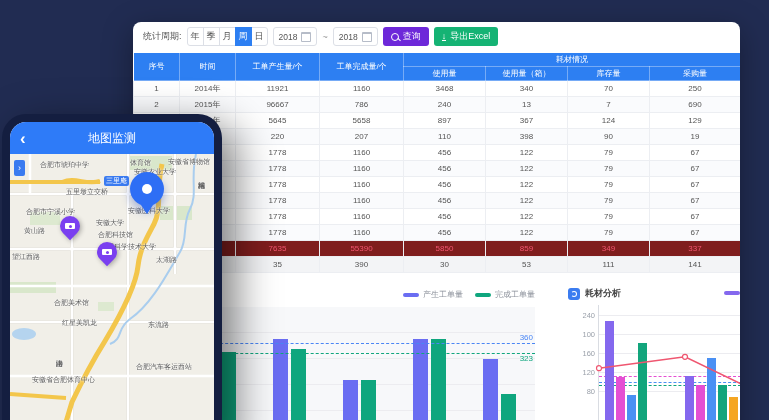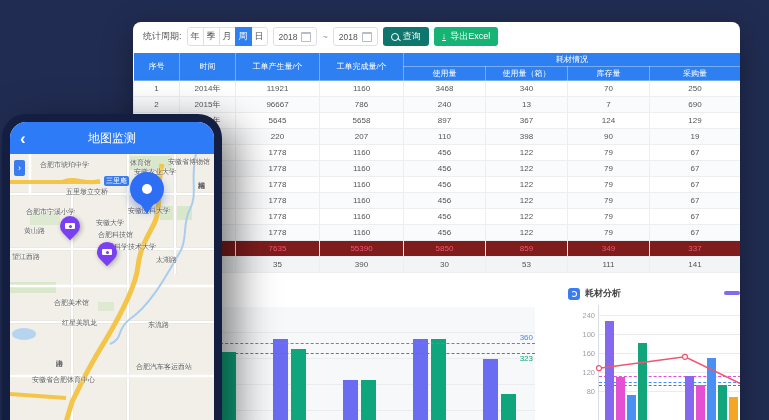--- a/index.html
+++ b/index.html
@@ -17,21 +17,21 @@
   .seg button{width:17px;height:19px;border:1px solid #dcdfe6;background:#fff;color:#555;font-size:9px;padding:0;margin-left:-1px;cursor:pointer}
   .seg button.active{background:#2d7ff2;color:#fff;border-color:#2d7ff2;position:relative;z-index:1}
   .seg button:first-child{border-radius:3px 0 0 3px;margin-left:0}
   .seg button:last-child{border-radius:0 3px 3px 0}
   .sel,.inp{display:flex;align-items:center;gap:4px;height:17px;padding:0 5px;border:1px solid #dcdfe6;border-radius:3px;background:#fff;font-size:8.5px}
   .sel{color:#555}
   .inp{color:#5b8def}
   .cal{width:8px;height:7px;border:1px solid #b6bcc8;border-top-width:2px;border-radius:1px;display:inline-block}
   .tilde{color:#999}
   .btn{height:19px;border:none;border-radius:3px;color:#fff;font-size:9px;display:flex;align-items:center;gap:4px;padding:0 8px;cursor:pointer}
-  .btn.query{background:#0f766e}
+  .btn.query{background:#6d28d9}
   .btn.excel{background:#15b374}
   .mag{width:6px;height:6px;border:1.3px solid #fff;border-radius:50%;position:relative;display:inline-block}
   .mag::after{content:"";position:absolute;width:4px;height:1.3px;background:#fff;transform:rotate(45deg);right:-3px;bottom:-1px}
   .dl{font-size:9px;line-height:8px;border-bottom:1px solid #fff;display:inline-block}
 
   table{border-collapse:collapse;table-layout:fixed;width:607px;font-size:8px;margin-top:1px}
   th{background:#2d7ff2;color:#fff;font-weight:normal;border:1px solid rgba(255,255,255,.35);height:13px;padding:0}
   td{border:1px solid #eceef2;color:#555;text-align:center;height:13px;padding:1px 0}
   tbody tr:nth-child(even) td{background:#fafbfd}
   tr.total td{color:#f25670;background:#7f1d1d}
@@ -265,20 +265,30 @@
             <td>53</td>
             <td>111</td>
             <td>141</td>
           </tr>
         </tfoot>
     </table>
 
     <div class="charts">
 
       <div class="chartL">
+        <div class="legendL" id="legendL">
+            <span class="lgi">
+              <span class="lg-sw" style="background:#6a6df2"></span>
+              <span>产生工单量</span>
+            </span>
+            <span class="lgi">
+              <span class="lg-sw" style="background:#0fa67e"></span>
+              <span>完成工单量</span>
+            </span>
+          </div>
         <div class="plotL" id="plotL">
             <div class="bar" style="left: 78px; width: 15px; height: 98px; background: rgb(106, 109, 242);"></div>
             <div class="bar" style="left: 148px; width: 15px; height: 57px; background: rgb(106, 109, 242);"></div>
             <div class="bar" style="left: 218px; width: 15px; height: 98px; background: rgb(106, 109, 242);"></div>
             <div class="bar" style="left: 288px; width: 15px; height: 78px; background: rgb(106, 109, 242);"></div>
             <div class="bar" style="left: 26px; width: 15px; height: 85px; background: rgb(15, 166, 126);"></div>
             <div class="bar" style="left: 96px; width: 15px; height: 88px; background: rgb(15, 166, 126);"></div>
             <div class="bar" style="left: 166px; width: 15px; height: 57px; background: rgb(15, 166, 126);"></div>
             <div class="bar" style="left: 236px; width: 15px; height: 98px; background: rgb(15, 166, 126);"></div>
             <div class="bar" style="left: 306px; width: 15px; height: 43px; background: rgb(15, 166, 126);"></div>

